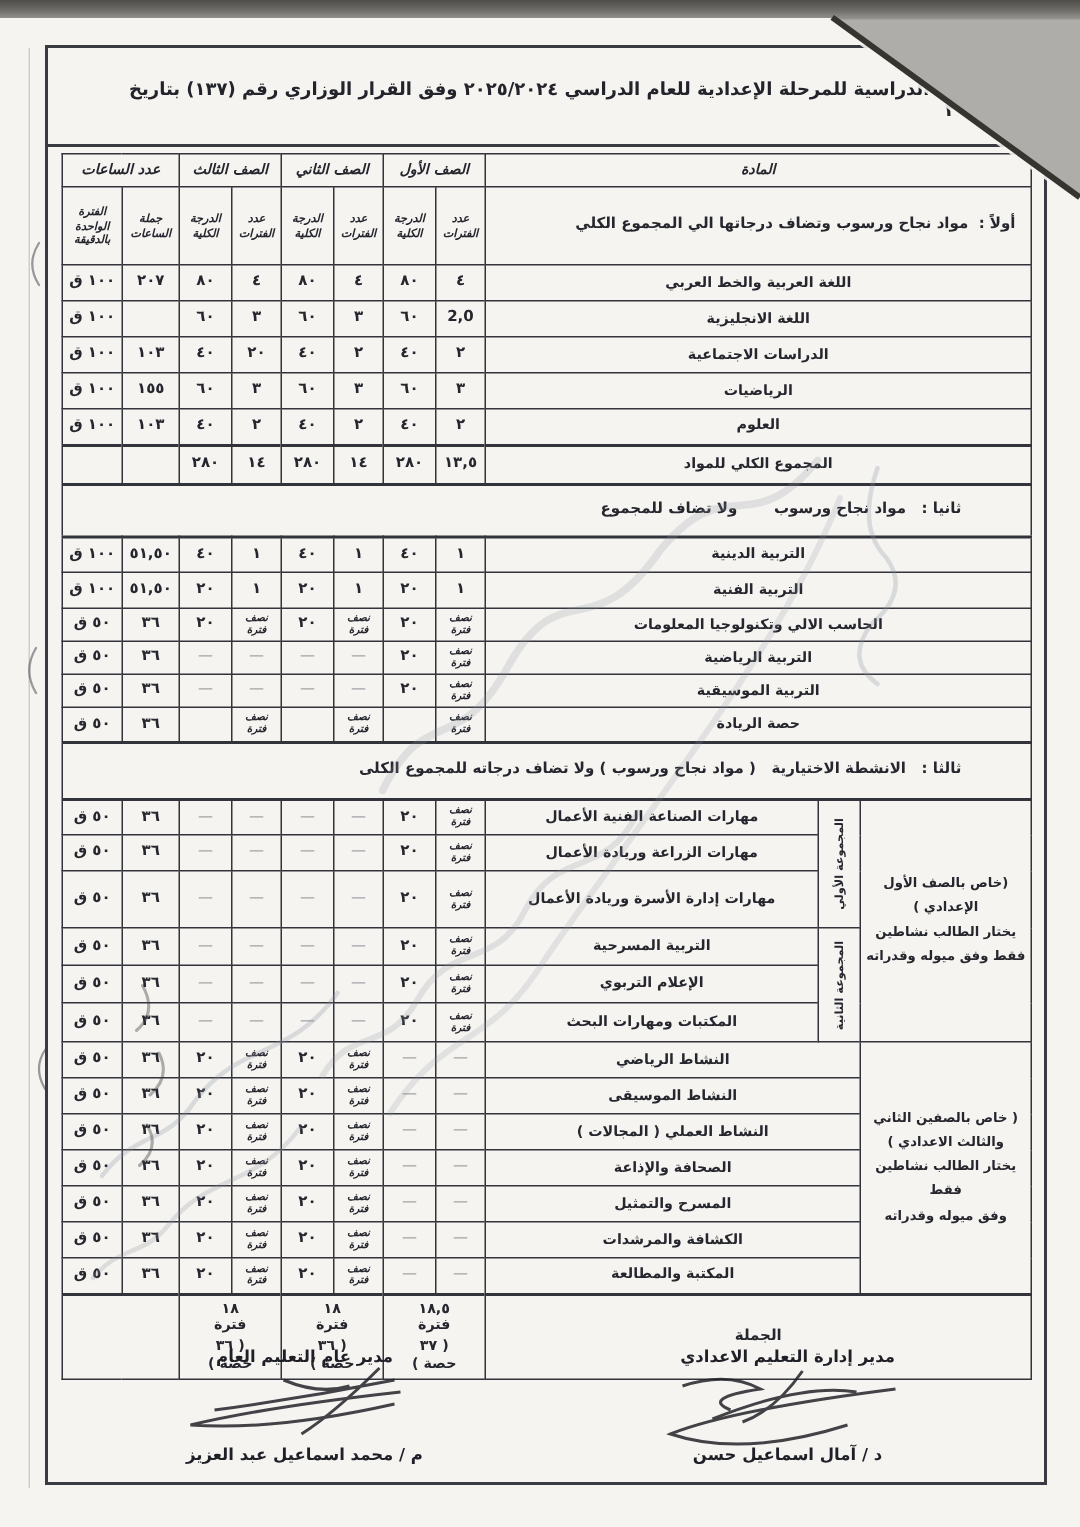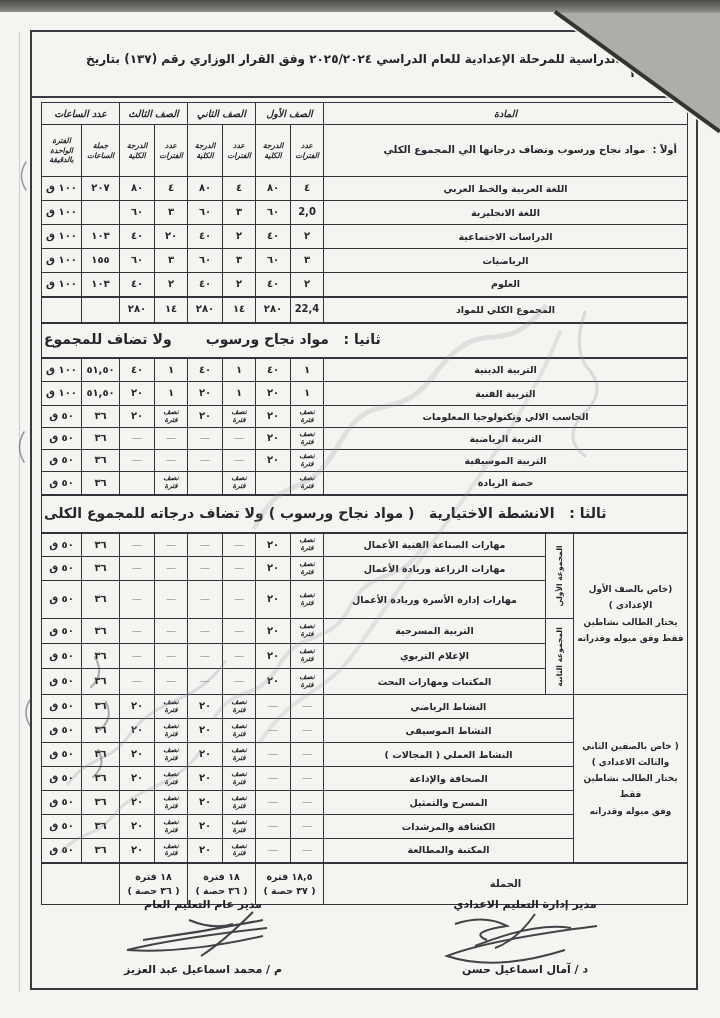--- a/index.html
+++ b/index.html
@@ -14,30 +14,30 @@
   .edge-line{position:absolute;left:19px;top:20px;width:1px;height:960px;background:rgba(90,90,95,.25);}
   .frame{position:absolute;right:22px;top:18px;width:664px;height:956px;border:2px solid #3a3a42;}
   .title{height:52px;border-bottom:2px solid #3a3a42;display:flex;align-items:center;justify-content:center;
     font-size:12px;font-weight:700;color:#23232b;padding:8px 6px 4px 6px;}
   table{border-collapse:collapse;table-layout:fixed;margin:4px 8px 0 8px;width:646px;direction:rtl;}
   td,th{border:1.4px solid #33333b;color:#26262e;font-weight:700;text-align:center;vertical-align:middle;
     padding:1px 2px;font-size:10px;line-height:1.25;overflow:hidden;}
   th{font-size:9.5px;font-style:italic;}
   .subhead{font-size:7.5px;line-height:1.3;}
   .sec-inline{font-size:10px;text-align:right;padding-right:10px;}
-  .section-row{font-size:14px;text-align:left;padding-right:46px;height:31px;border-top:2px solid #33333b;border-bottom:2px solid #33333b;}
+  .section-row{font-size:10px;text-align:right;padding-right:46px;height:31px;border-top:2px solid #33333b;border-bottom:2px solid #33333b;}
   .subj{font-size:9.5px;}
   .half{font-size:7px;line-height:1.1;font-style:italic;}
   .dim{color:#97979d;font-weight:400;}
   .note{font-size:8.8px;line-height:1.85;white-space:pre-line;padding:16px 3px;}
   .group-cell{position:relative;}
   .group-cell span{position:absolute;top:50%;left:50%;transform:translate(-50%,-50%) rotate(-90deg);
     white-space:nowrap;font-size:7.5px;font-weight:700;}
   .total-top{border-top:2.4px solid #33333b;}
-  .tot2 div{margin:2px 0;font-size:9.5px;}
+  .tot2 div{margin:2px 16px;font-size:9.5px;}
   .sigs{position:absolute;left:10px;right:10px;bottom:8px;height:84px;display:flex;direction:rtl;}
   .sig{position:relative;flex:1;display:flex;flex-direction:column;justify-content:space-between;align-items:center;padding:2px 0 4px 0;}
   .sig-role{font-size:11px;font-weight:700;color:#1f1f27;}
   .sig-name{font-size:11px;font-weight:700;color:#1f1f27;}
   .sig svg{position:absolute;top:10px;left:0;width:100%;height:64px;pointer-events:none;}
   .wm{position:absolute;inset:0;pointer-events:none;}
 </style>
 </head>
 <body>
 
@@ -133,21 +133,21 @@
               <td class="num">٤٠</td>
               <td class="num">٢</td>
               <td class="num">٤٠</td>
               <td class="num">٢</td>
               <td class="num">٤٠</td>
               <td class="num">١٠٣</td>
               <td class="num">١٠٠ ق</td>
             </tr>
             <tr style="height: 26px;">
               <td colspan="3" class="subj total-top">المجموع الكلي للمواد</td>
-              <td class="num total-top">22,4</td>
+              <td class="num total-top">١٣,٥</td>
               <td class="num total-top">٢٨٠</td>
               <td class="num total-top">١٤</td>
               <td class="num total-top">٢٨٠</td>
               <td class="num total-top">١٤</td>
               <td class="num total-top">٢٨٠</td>
               <td class="num total-top"></td>
               <td class="num total-top"></td>
             </tr>
             <tr style="height: 31px;">
               <td colspan="11" class="section-row">ثانيا :&nbsp;&nbsp;&nbsp;مواد نجاح ورسوب&nbsp;&nbsp;&nbsp;&nbsp;&nbsp;&nbsp;&nbsp;ولا تضاف للمجموع</td>

